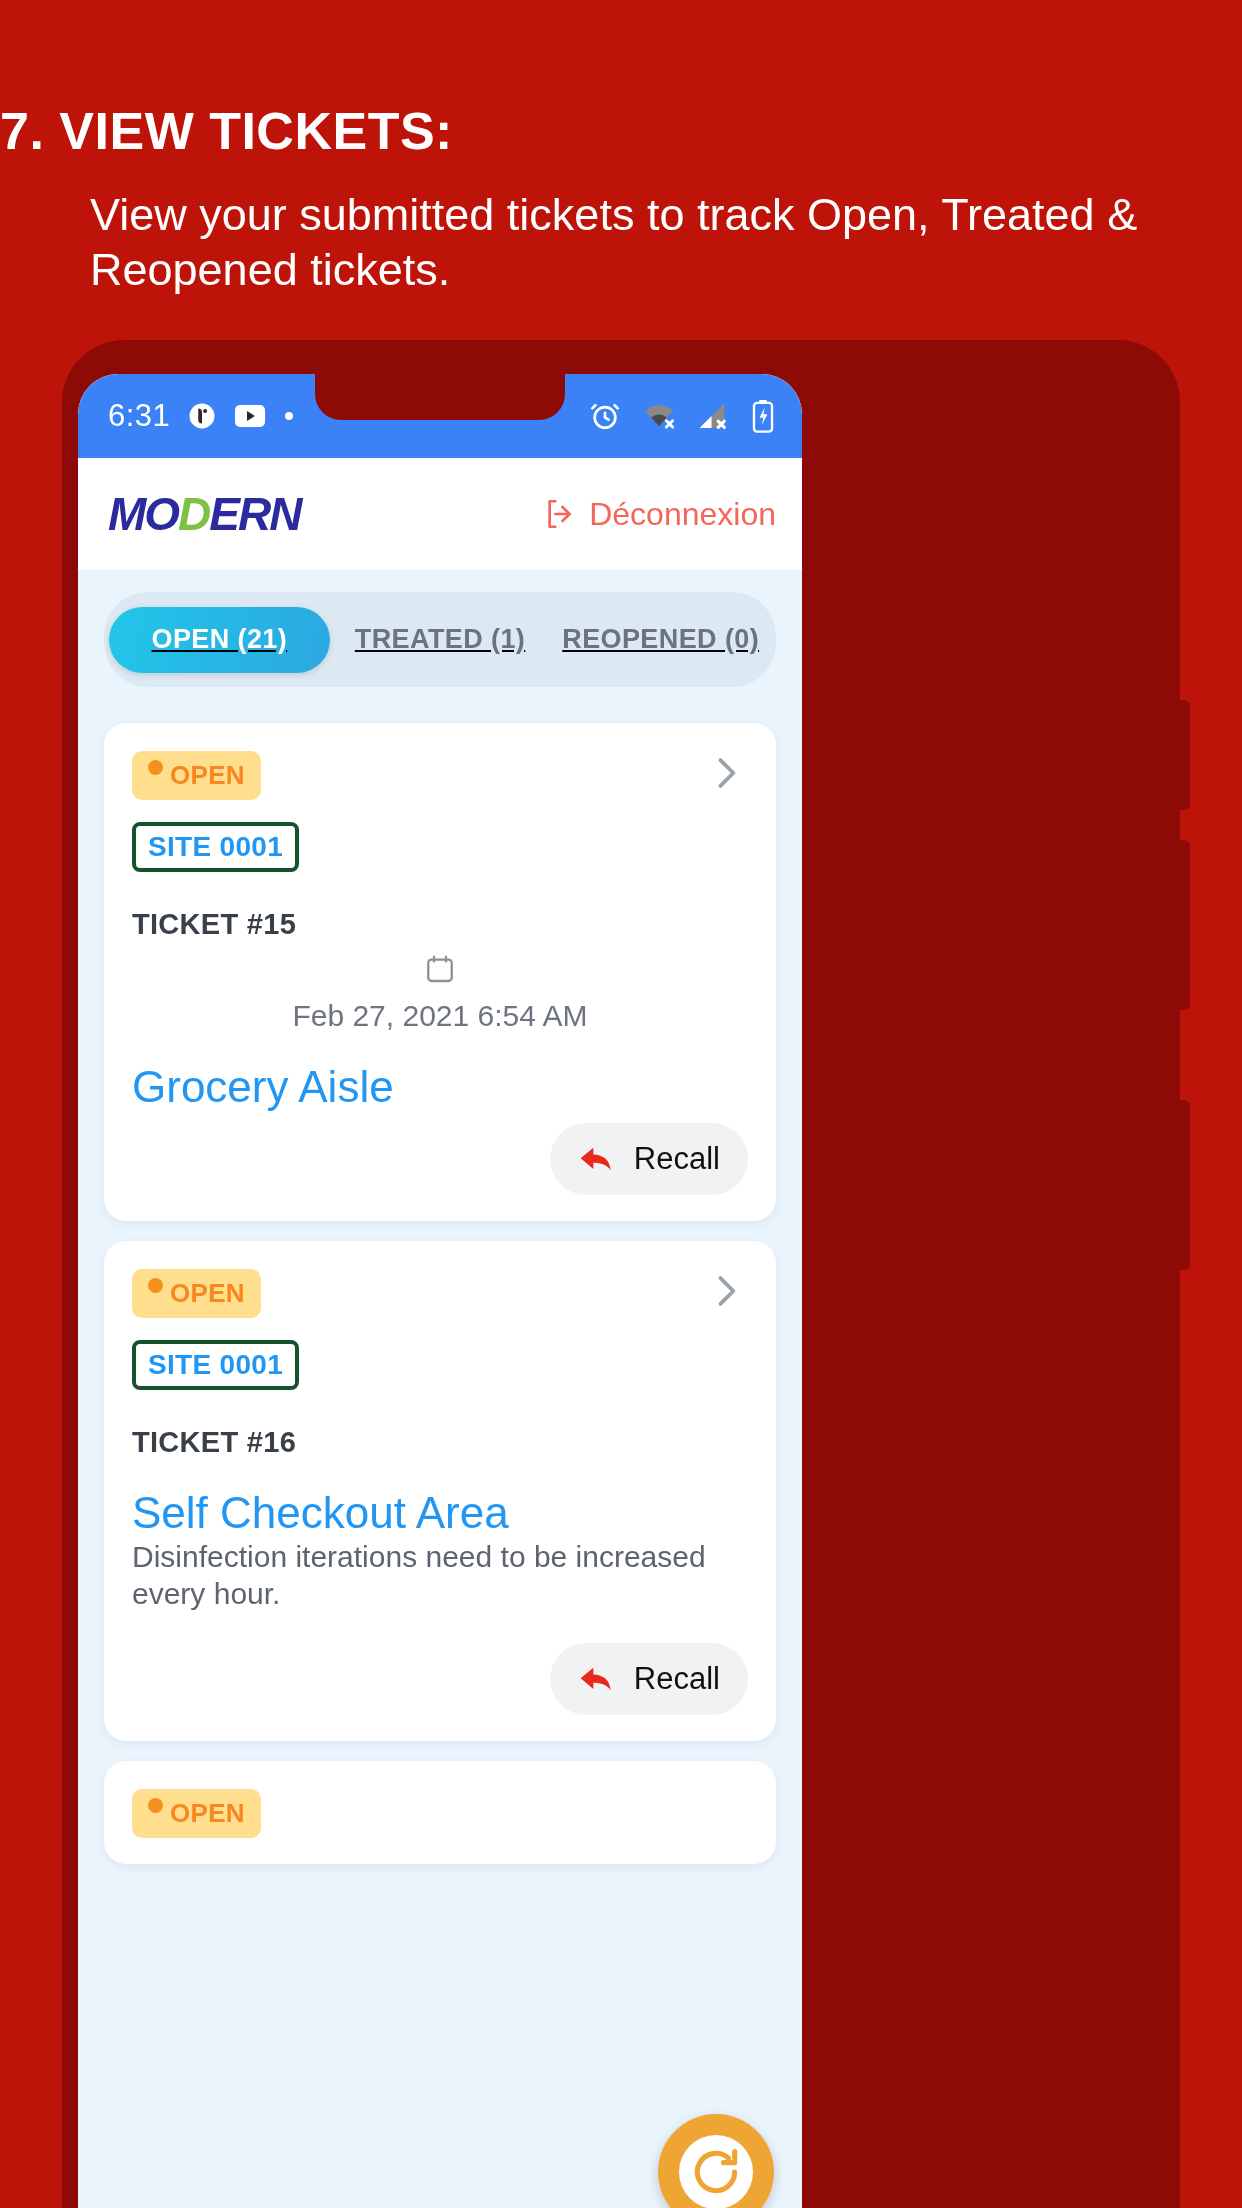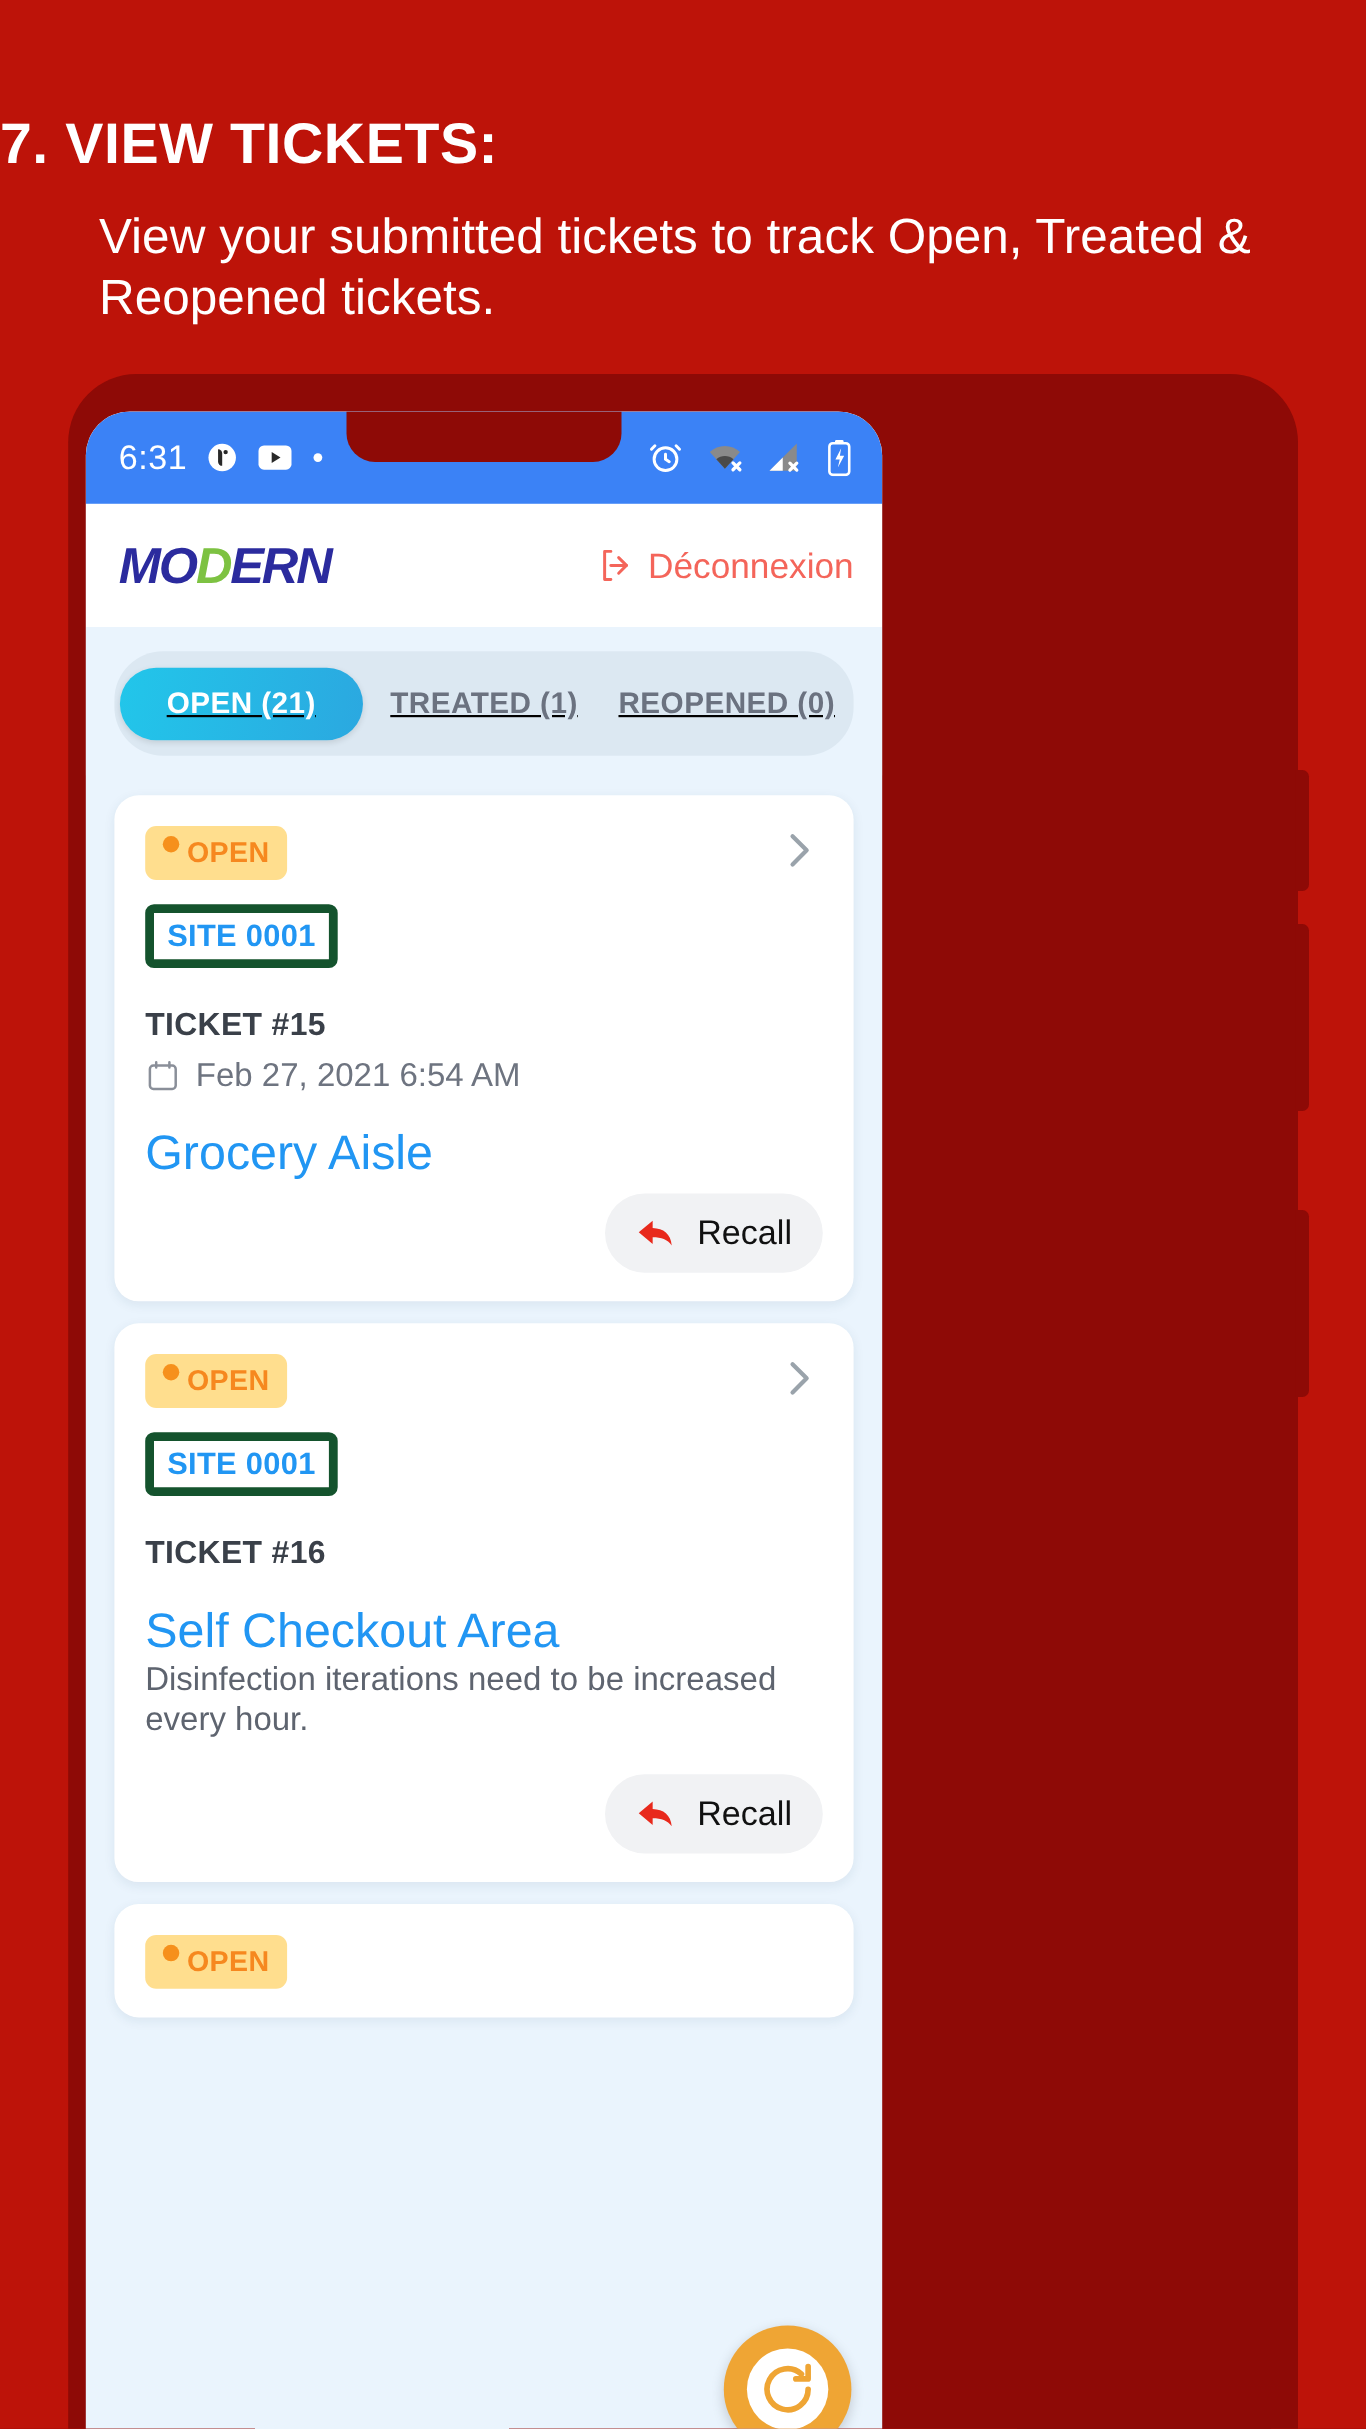--- a/index.html
+++ b/index.html
@@ -94,25 +94,25 @@
   .card-top { display:flex; align-items:flex-start; }
   .badge-open {
     background:#FFDE8E; color:#F6881F; border-radius:10px;
     font-size:26px; font-weight:700; padding:9px 16px;
     display:inline-flex; gap:7px; letter-spacing:0.3px;
   }
   .dot { width:15px; height:15px; border-radius:50%; background:#F6901C; display:inline-block; }
   .chev { margin-left:auto; color:#9AA3AB; }
   .site-pill {
     display:inline-block; margin-top:22px;
-    border:8px solid #14532d; color:#2196F3; border-radius:8px;
+    border:4px solid #14532d; color:#2196F3; border-radius:8px;
     font-size:28px; font-weight:700; padding:5px 12px; letter-spacing:0.3px;
   }
   .ticket-no { margin-top:36px; font-size:29px; font-weight:700; color:#3A4049; letter-spacing:0.3px; }
-  .date-row { margin-top:12px; display:flex; align-items:center; gap:14px; color:#6E7480; font-size:30px; }
+  .date-row { margin-top:12px; display:flex; align-items:center; gap:14px; color:#6E7480; font-size:30px;flex-direction:column; }
   .card-title { margin-top:30px; font-size:44px; color:#2196F3; font-weight:400; line-height:1.1; }
   .card-foot { display:flex; align-items:flex-end; margin-top:12px; }
   .card-desc { font-size:30px; color:#5E646F; line-height:1.25; flex:1; padding-right:10px; }
   .recall {
     background:#F1F2F4; border-radius:38px; height:72px; padding:0 28px;
     display:inline-flex; align-items:center; gap:16px;
     font-size:31px; color:#111; flex:none; margin-left:auto;
   }
   .recall.tight { margin-top:18px; }
 

